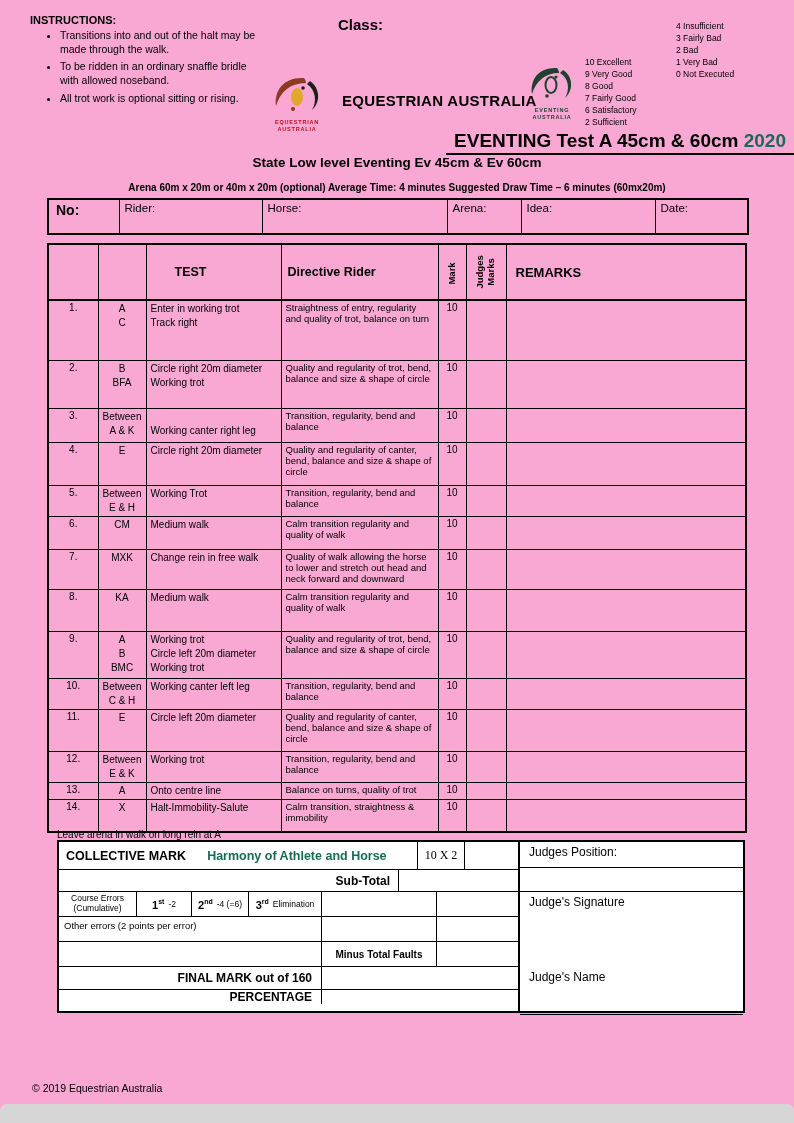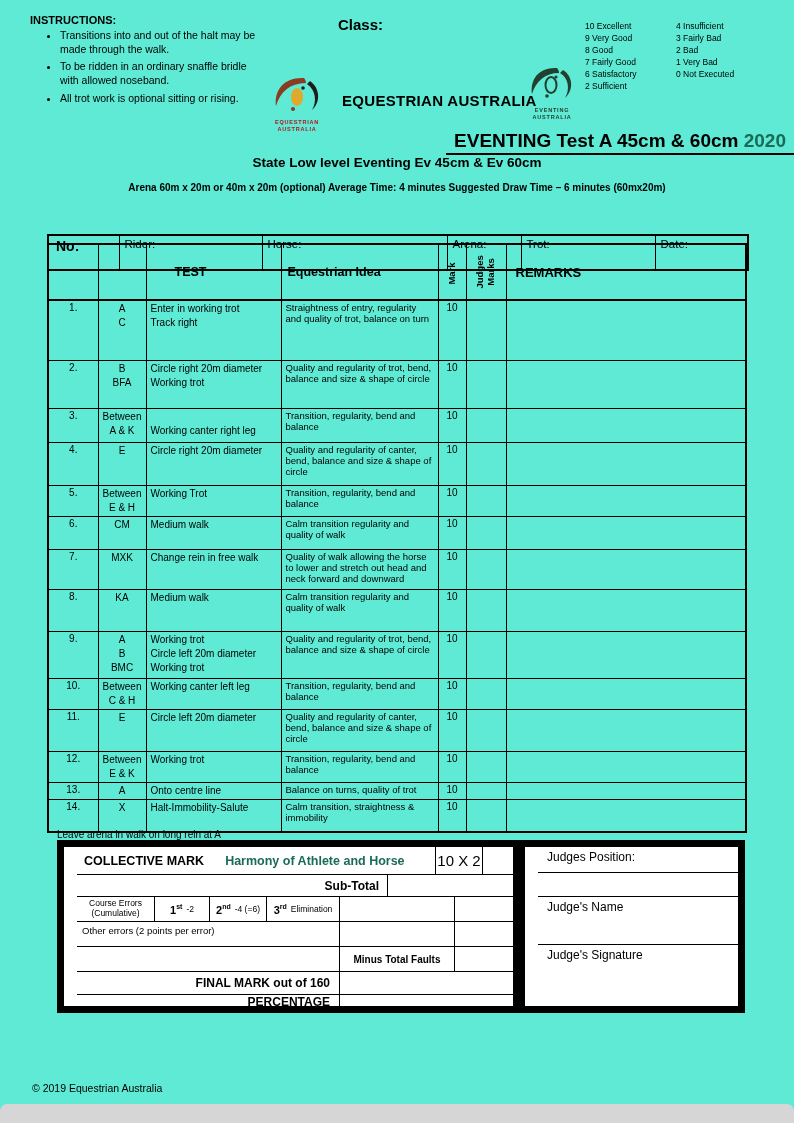--- a/index.html
+++ b/index.html
@@ -1,51 +1,51 @@
 <!DOCTYPE html>
 <html><head>
 <meta charset="utf-8">
 <style>
   html,body { margin:0; padding:0; background:#ffffff; }
   .page {
-    position:relative; width:794px; height:1123px; background:#5eead4;
+    position:relative; width:794px; height:1123px; background:#f9a8d4;
     font-family:"Liberation Sans","DejaVu Sans",sans-serif; color:#000; overflow:hidden;
   }
   .abs { position:absolute; }
   .pre { white-space:pre-line; }
 
   
   .instructions { left:30px; top:14px; width:238px; }
   .instr-title { font-weight:bold; font-size:11px; }
   .instructions ul { margin:3px 0 0 0; padding-left:30px; font-size:10.5px; line-height:1.3; }
   .instructions li { margin-bottom:4px; }
 
   .class-label { left:338px; top:16px; font-size:15px; font-weight:bold; }
 
   
   .scale-col { top:20px; font-size:8.5px; line-height:1.42; }
-  .scale-left { left:585px; }
+  .scale-left { left:585px;margin-top:36px; }
   .scale-right { left:676px; }
 
   
   .ea-logo { left:256px; top:76px; width:82px; text-align:center; }
   .ea-caption { font-size:5.5px; font-weight:bold; letter-spacing:0.8px; color:#b5121b; line-height:1.35; margin-top:1px; }
   .org-name { left:342px; top:92px; font-size:15px; font-weight:bold; letter-spacing:0.3px; }
   .ev-logo { left:518px; top:66px; width:68px; text-align:center; }
   .ev-caption { font-size:5.5px; font-weight:bold; letter-spacing:0.8px; color:#22402f; line-height:1.35; margin-top:1px; }
 
   
   .title { left:0; right:0; top:130px; text-align:right; }
   .title-inner { display:inline-block; border-bottom:2px solid #000; padding:0 8px 1px 8px; font-size:19px; font-weight:bold; }
   .title-year { color:#1a6a58; }
   .subtitle { left:0; right:0; top:155px; text-align:center; font-size:13.5px; font-weight:bold; }
   .arena-line { left:0; right:0; top:182px; text-align:center; font-size:10px; font-weight:bold; }
 
   
-  .info-table { left:47px; top:198px; width:700px; border-collapse:collapse; table-layout:fixed; border:2px solid #000;margin-top:36px; }
+  .info-table { left:47px; top:198px; width:700px; border-collapse:collapse; table-layout:fixed; border:2px solid #000; }
   .info-table td { border:1px solid #000; vertical-align:top; padding:2px 5px; font-size:11.5px; height:29px; }
   .info-table td.no { font-size:14px; font-weight:bold; padding-left:7px; }
 
   
   .test-table { left:47px; top:243px; width:698px; border-collapse:collapse; table-layout:fixed; border:2px solid #000; }
   .test-table td { border:1px solid #000; }
   .test-table thead td { border-bottom:2px solid #000; height:50px; vertical-align:middle; font-size:12.5px; font-weight:bold; padding:2px 6px; }
   .th-test { padding-left:28px !important; }
   .th-rem { padding-left:9px !important; font-size:13px !important; }
   .th-rot { text-align:center; padding:0 !important; }
@@ -67,33 +67,33 @@
   .test-table tbody tr:nth-child(9){height:47px}
   .test-table tbody tr:nth-child(10){height:28px}
   .test-table tbody tr:nth-child(11){height:42px}
   .test-table tbody tr:nth-child(12){height:28px}
   .test-table tbody tr:nth-child(13){height:17px}
   .test-table tbody tr:nth-child(14){height:33px}
 
   .leave-note { left:57px; top:829px; font-size:10px; }
 
   
-  .blk { position:absolute; border:7px solid #000000; box-sizing:border-box; background:#fff;padding-left:13px; }
+  .blk { position:absolute; border:2px solid #000000; box-sizing:border-box; background:#fff; }
   .blk-left { left:57px; top:840px; width:463px; height:173px; }
   .blk-right { left:518px; top:840px; width:227px; height:173px; }
   .brow { display:flex; border-bottom:1px solid #000; box-sizing:border-box; align-items:stretch; }
   .brow.last { border-bottom:none; }
   .bcell { border-right:1px solid #000; box-sizing:border-box; overflow:hidden; }
   .bcell.last { border-right:none; }
   .r-collective { height:28px; }
   .collective-label { width:359px; display:flex; align-items:center; padding-left:7px; font-size:12.5px; font-weight:bold; }
   .harmony { color:#1a6a58; margin-left:21px; }
-  .mult-cell { width:47px; display:flex; align-items:center; justify-content:center; font-size:15px; }
+  .mult-cell { width:47px; display:flex; align-items:center; justify-content:center; font-size:12px;font-family:Liberation Serif, serif; }
   .r-subtotal { height:22px; }
-  .subtotal-cell { width:311px; display:flex; align-items:center; justify-content:flex-end; padding-right:8px; font-size:12px; font-weight:bold; }
+  .subtotal-cell { width:340px; display:flex; align-items:center; justify-content:flex-end; padding-right:8px; font-size:12px; font-weight:bold; }
   .r-errors { height:25px; }
   .ce-cell { width:78px; font-size:8.5px; line-height:1.15; text-align:center; padding-top:2px; white-space:pre-line; }
   .err-cell { display:flex; align-items:center; justify-content:center; gap:4px; }
   .err1 { width:55px; } .err2 { width:57px; } .err3 { width:73px; }
   .err-ord { font-size:11px; font-weight:bold; }
   .err-ord sup { font-size:7px; }
   .err-val { font-size:8.5px; }
   .gap115 { width:115px; }
   .r-other { height:25px; }
   .other-cell { width:263px; font-size:9.5px; padding:3px 5px; }
@@ -186,42 +186,42 @@
       <col style="width:74px">
         <col style="width:134px">
         <col style="width:93px">
     </colgroup>
     <tbody>
         <tr>
       <td class="no">No:</td>
       <td>Rider:</td>
       <td>Horse:</td>
       <td>Arena:</td>
-      <td>Trot:</td>
+      <td>Idea:</td>
       <td>Date:</td>
     </tr>
   </tbody>
     </table>
 
   <table class="abs test-table">
     <colgroup>
       <col style="width:50px">
         <col style="width:48px">
         <col style="width:135px">
         <col style="width:157px">
       <col style="width:28px">
         <col style="width:40px">
         <col style="width:240px">
     </colgroup>
     <thead>
       <tr>
         <td></td>
         <td></td>
         <td class="th-test">TEST</td>
-        <td>Equestrian Idea</td>
+        <td>Directive Rider</td>
         <td class="th-rot"><span class="vertical">Mark</span></td>
         <td class="th-rot"><span class="vertical">Judges
 Marks</span></td>
         <td class="th-rem">REMARKS</td>
       </tr>
     </thead>
     <tbody>
       <tr>
         <td class="c-num">1.</td>
         <td class="c-let">A
@@ -413,21 +413,21 @@
     </div>
     <div class="brow r-pct last">
       <div class="bcell big-label">PERCENTAGE</div>
       <div class="bcell last fill"></div>
     </div>
   </div>
 
   <div class="blk blk-right">
     <div class="jrow j-pos">Judges Position:</div>
     <div class="jrow j-gap"></div>
+    <div class="jrow j-sig last">Judge's Signature</div>
     <div class="jrow j-name">Judge's Name</div>
-    <div class="jrow j-sig last">Judge's Signature</div>
   </div>
 
   <div class="abs copyright">© 2019 Equestrian Australia</div>
 
   <div class="abs bottom-strip"></div>
 
 </div>
 
 </body></html>

